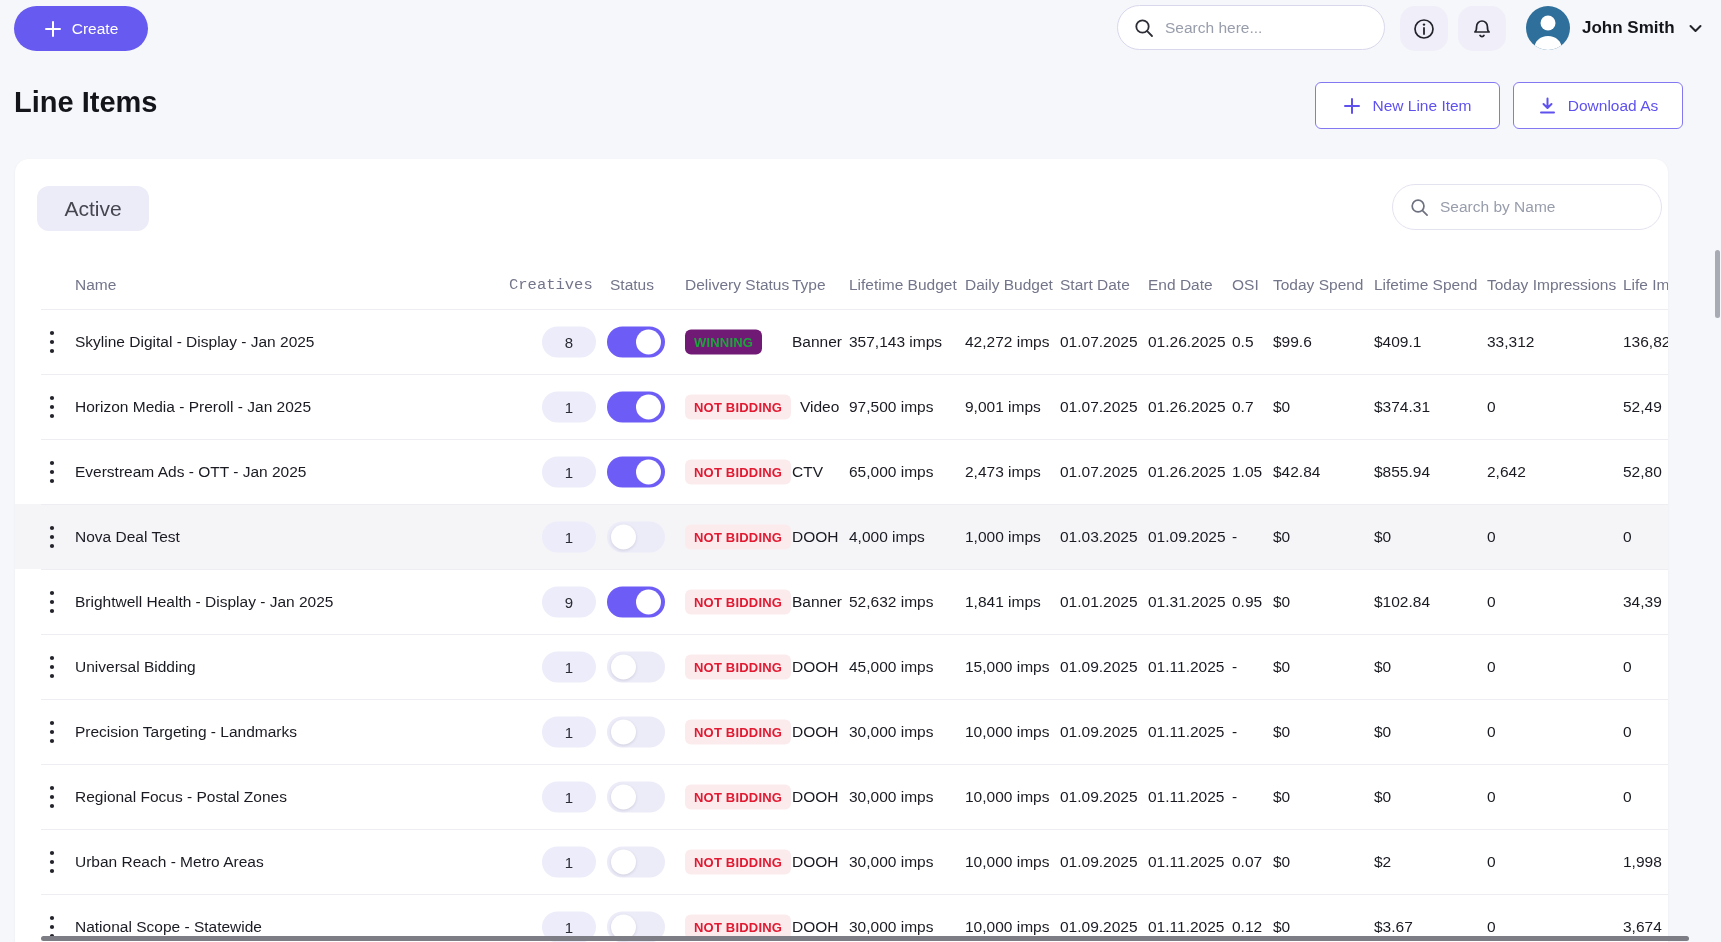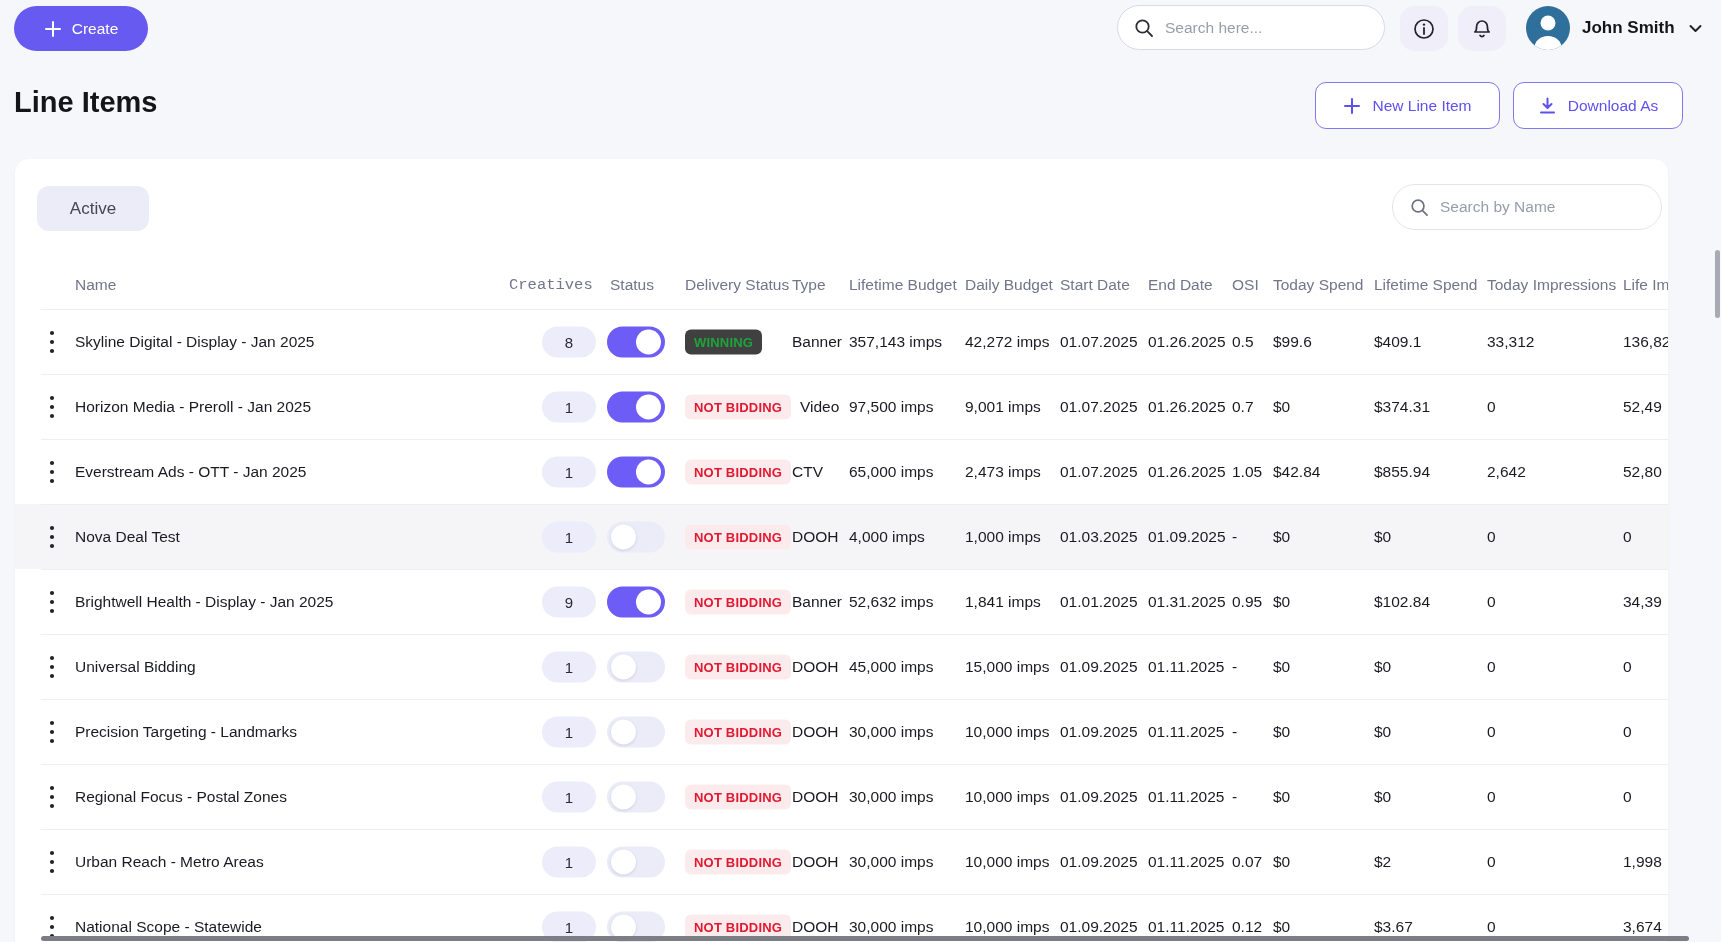--- a/index.html
+++ b/index.html
@@ -31,38 +31,38 @@
     align-items:center; justify-content:center; cursor:pointer;
   }
   #info-btn{ left:1400px; } #bell-btn{ left:1458px; }
   .user{ position:absolute; left:1526px; top:4px; height:48px; display:flex; align-items:center; gap:12px; cursor:pointer; }
   .avatar{ width:44px; height:44px; border-radius:50%; background:#2F6F9B; display:flex; align-items:flex-end; justify-content:center; overflow:hidden; }
   .user-name{ font-size:17px; font-weight:bold; color:#14151b; }
 
   
   .page-title{ position:absolute; left:14px; top:86px; font-size:29px; font-weight:bold; color:#14151b; }
   .btn-outline{
-    position:absolute; top:82px; height:47px; border-radius:11px;
+    position:absolute; top:82px; height:47px; border-radius:6px;
     background:#fff; border:1px solid #8478f2; color:#5F51ED;
     font-size:15.5px; display:flex; align-items:center; justify-content:center; gap:11px;
     cursor:pointer;
   }
   #new-line-item{ left:1315px; width:185px; }
   #download-as{ left:1513px; width:170px; }
 
   
   .card{
     position:absolute; left:15px; top:159px; width:1653px; height:802px;
     background:#fff; border-radius:14px; overflow:hidden;
     box-shadow:0 1px 3px rgba(25,25,60,.05);
   }
   .tab-active{
     position:absolute; left:22px; top:27px; width:112px; height:45px;
     border:none; border-radius:12px; background:#ECEBF8; color:#45464f;
-    font-size:17px; cursor:pointer;
+    font-size:21px; cursor:pointer;
   }
   .search-name{
     position:absolute; left:1377px; top:25px; width:270px; height:46px;
     border:1px solid #e3e2ef; border-radius:23px; background:#fff;
     display:flex; align-items:center; gap:11px; padding:8px 17px;
   }
   .search-name input{ border:none; outline:none; flex:1; font-size:15.5px; background:transparent; color:#333; }
 
   
   .thead{ position:absolute; top:105px; left:0; right:0; height:42px; }
@@ -215,21 +215,21 @@
             <circle cx="3" cy="4" r="2.1" fill="#23242b"></circle>
             <circle cx="3" cy="13" r="2.1" fill="#23242b"></circle>
             <circle cx="3" cy="22" r="2.1" fill="#23242b"></circle>
           </svg>
         </button>
         <span class="cell" style="left: 60px;">Skyline Digital - Display - Jan 2025</span>
         <span class="pill">8</span>
         <div class="toggle on" style="background: rgb(109, 92, 245);">
           <span class="knob"></span>
         </div>
-        <span class="badge" style="background: #404040; color: rgb(28, 164, 59);">WINNING</span>
+        <span class="badge" style="background: #701a75; color: rgb(28, 164, 59);">WINNING</span>
         <span class="cell" style="left: 777px;">Banner</span>
         <span class="cell" style="left: 834px;">357,143 imps</span>
         <span class="cell" style="left: 950px;">42,272 imps</span>
         <span class="cell" style="left: 1045px;">01.07.2025</span>
         <span class="cell" style="left: 1133px;">01.26.2025</span>
         <span class="cell" style="left: 1217px;">0.5</span>
         <span class="cell" style="left: 1258px;">$99.6</span>
         <span class="cell" style="left: 1359px;">$409.1</span>
         <span class="cell" style="left: 1472px;">33,312</span>
         <span class="cell" style="left: 1608px;">136,82</span>

